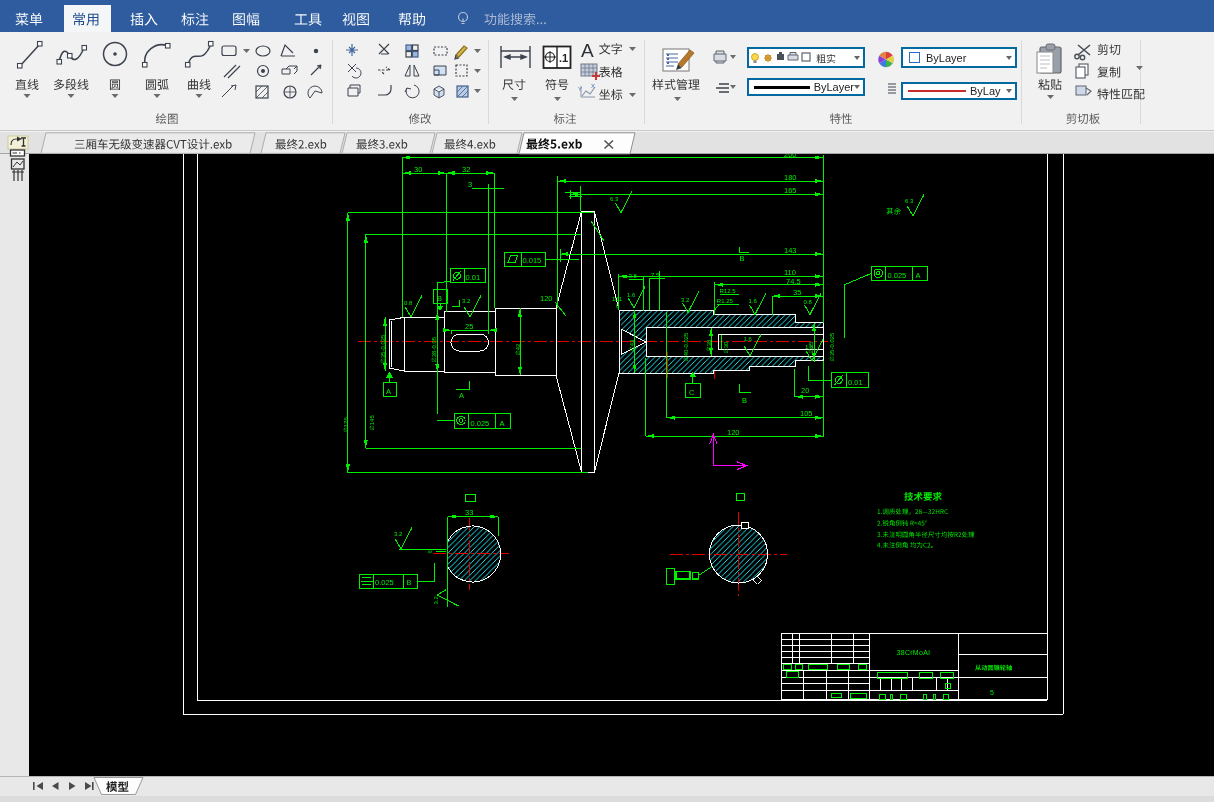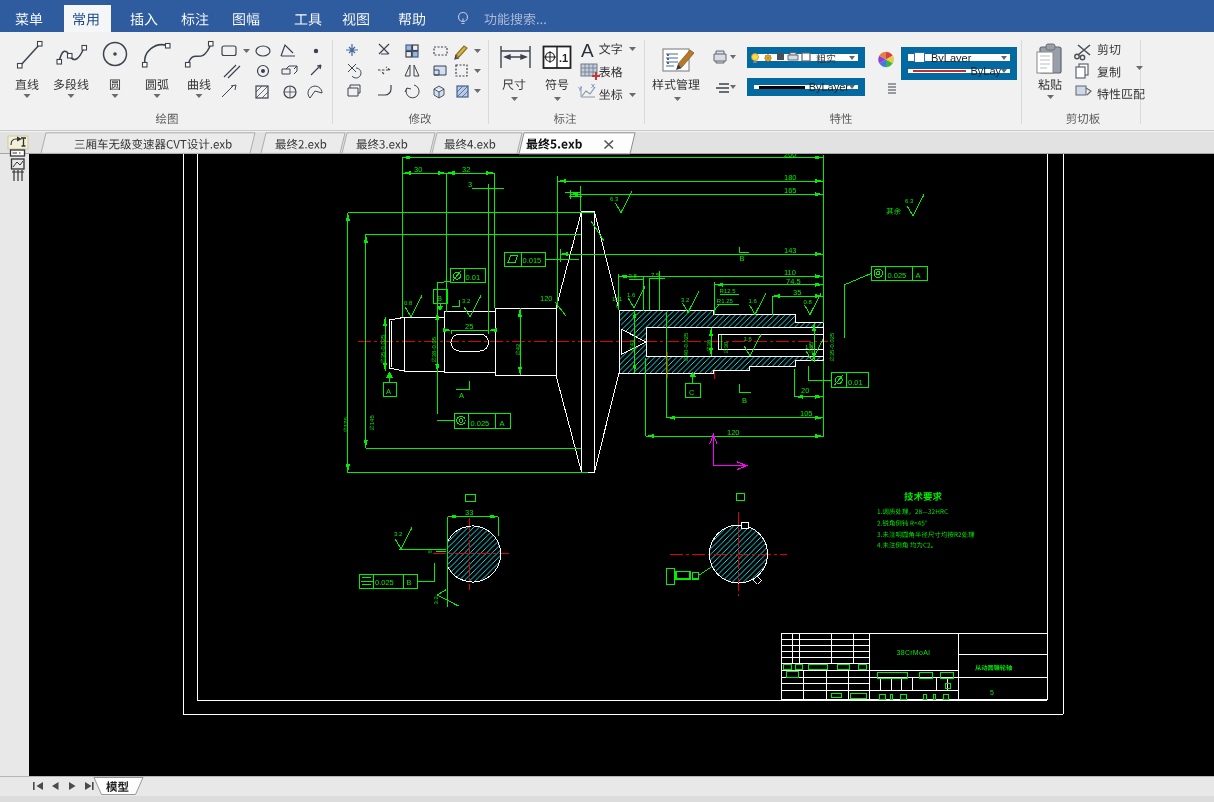--- a/index.html
+++ b/index.html
@@ -12,21 +12,21 @@
 #ribbon{left:0;top:32px;width:1214px;height:99px;background:#f1f1f1;border-bottom:1px solid #c9c9c9}
 .vsep{position:absolute;top:40px;width:1px;height:84px;background:#d9d9d9}
 
 #tabbar{left:0;top:132px;width:1214px;height:22px;background:#e2e2e2;border-bottom:1px solid #a6a6a6}
 
 #sidebar{left:0;top:154px;width:29px;height:622px;background:#e8e8e8}
 #canvas{left:29px;top:154px;width:1185px;height:622px;background:#000}
 
 #statusbar{left:0;top:776px;width:1214px;height:20px;background:#e8e8e8;border-top:1px solid #b5b5b5}
 #scrollstrip{left:0;top:796px;width:1214px;height:6px;background:#dcdcdc}
-.combo{position:absolute;background:#fff;border:7px solid #0369a1;display:flex;align-items:center}
+.combo{position:absolute;background:#fff;border:2px solid #0369a1;display:flex;align-items:center}
 .combo .arr{margin-left:auto;margin-right:3px}
 .darr{width:0;height:0;border-left:3px solid transparent;border-right:3px solid transparent;border-top:4px solid #666}
 </style></head>
 <body>
 <div id="page">
   <div class="abs" id="menubar"></div>
   <div class="abs" id="activemenu"></div>
 
   <div class="abs" id="ribbon"></div>
   <div class="abs vsep" style="left:332px"></div>
@@ -40,21 +40,21 @@
 <div class="combo" style="left:747px;top:78px;width:118px;height:18px">
   <span style="display:inline-block;margin-left:5px;width:62px;height:3px;background:#000"></span>
   <span style="font-size:11px;color:#222;margin-left:4px">ByLayer</span>
   <span class="arr darr"></span>
 </div>
 <div class="combo" style="left:901px;top:47px;width:116px;height:21px">
   <span style="display:inline-block;margin-left:6px;width:11px;height:11px;background:#fff;border:1.5px solid #2b6cc8"></span>
   <span style="font-size:11px;color:#222;margin-left:6px">ByLayer</span>
   <span class="arr darr"></span>
 </div>
-<div class="combo" style="left:901px;top:62px;width:116px;height:18px">
+<div class="combo" style="left:901px;top:82px;width:116px;height:18px">
   <span style="display:inline-block;margin-left:5px;width:58px;height:1.5px;background:#c82b2b"></span>
   <span style="font-size:11px;color:#222;margin-left:4px">ByLay</span>
   <span class="arr darr"></span>
 </div>
 
   <div class="abs" id="tabbar"></div>
 
   <div class="abs" id="sidebar"></div>
   <div class="abs" id="canvas"></div>
   <svg class="abs" style="left:29px;top:154px" width="1185" height="622" viewBox="29 154 1185 622" shape-rendering="crispEdges" text-rendering="optimizeSpeed">

